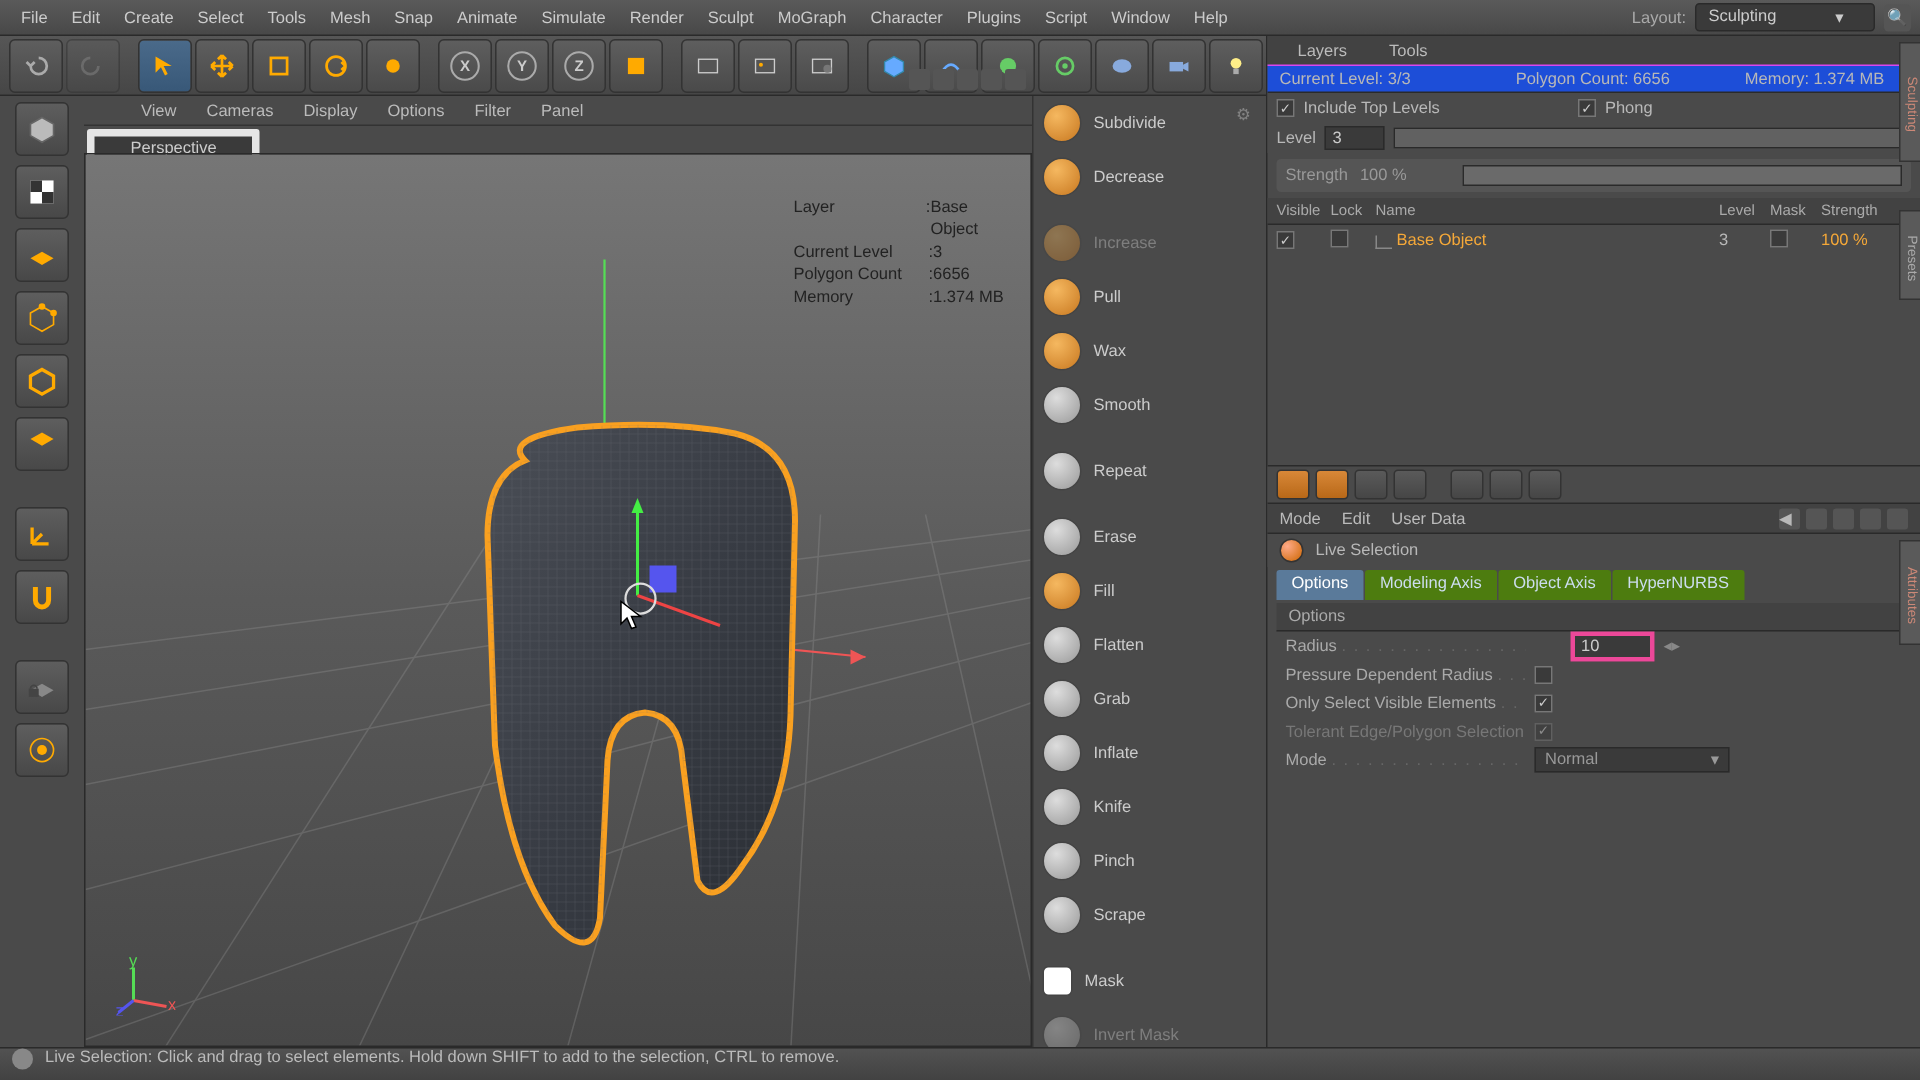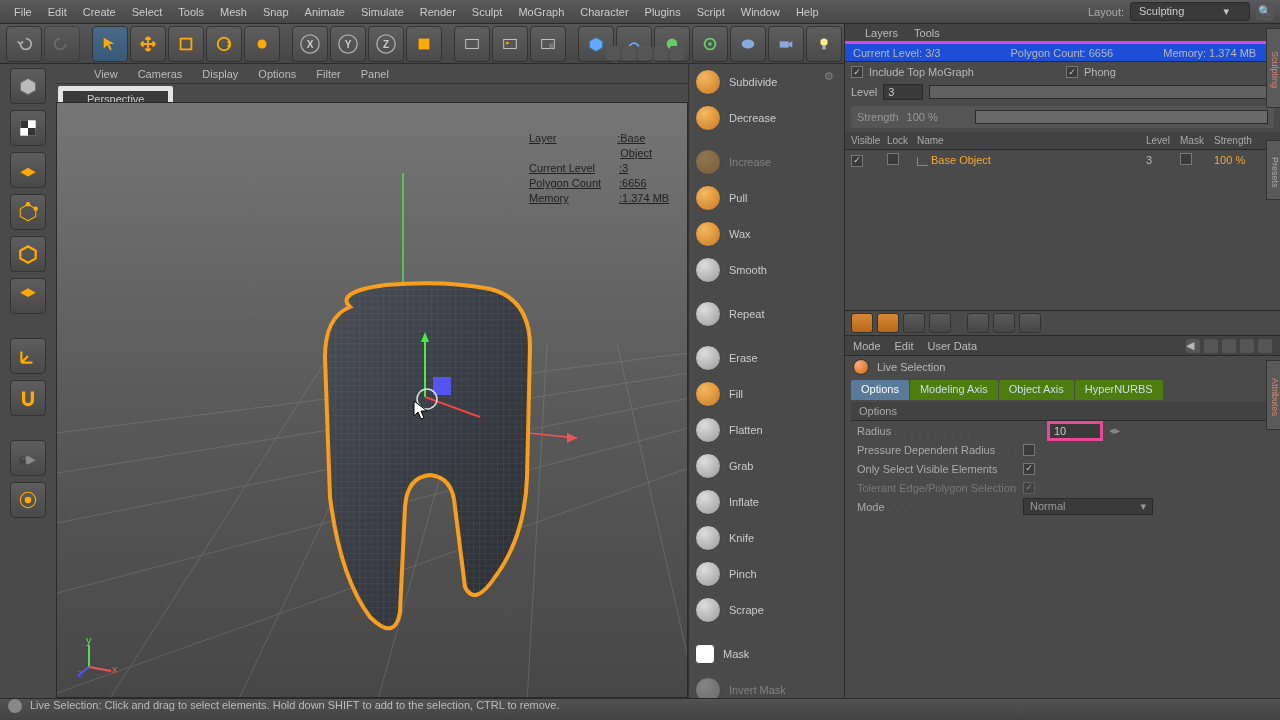--- a/index.html
+++ b/index.html
@@ -23,40 +23,40 @@
 
 .viewport-wrap { position: absolute; left: 56px; top: 64px; width: 632px; bottom: 22px; display:flex; flex-direction:column; }
 .view-menubar { height: 20px; background: #4a4a4a; display: flex; align-items: center; padding-left: 30px; gap: 4px; border-bottom: 1px solid #333;}
 .view-menubar .vm { padding: 2px 8px; color: #bbb; cursor:pointer; }
 .view-title { background: #3a3a3a; border: 5px solid #e5e5e5; padding: 2px 24px; margin: 2px 0 0 2px; display:inline-block; color:#ccc; border-radius:2px;}
 .viewport { flex:1; background: linear-gradient(#767676 0%, #5a5a5a 50%, #474747 100%); border: 1px solid #2a2a2a; position: relative; overflow:hidden;}
 .view-icons { position:absolute; right:4px; top:-18px; display:flex; gap:2px;}
 .view-icons .vi { width:14px;height:14px; background:#555; border-radius:2px;}
 
 .overlay-info { position:absolute; right:8px; top:28px; color:#222; font-size:11px; line-height:15px; text-align:left; width:150px;}
-.overlay-info .row { display:flex;text-decoration:underline;}
+.overlay-info .row { display:flex;}
 .overlay-info .lab { width:90px;}
 .overlay-info .val { }
 
 .tooth { position:absolute; left:248px; top:174px; width:240px; height:370px; }
 .tooth svg { width:100%; height:100%; }
 
 .axis-widget { position:absolute; left:20px; bottom:20px; width:40px; height:40px; }
 
 .sculpt-panel { position:absolute; left:688px; top:64px; width:156px; bottom:22px; background:#4a4a4a; border-left:1px solid #333; overflow:hidden;}
 .sp-item { display:flex; align-items:center; height:36px; padding:0 6px; gap:8px; cursor:pointer;}
 .sp-item.disabled { opacity:0.4; }
 .sp-icon { width:26px; height:26px; border-radius:14px; background: radial-gradient(circle at 35% 30%, #f5b860, #c87820); border:1px solid #444; flex-shrink:0; position:relative;}
 .sp-icon.gray { background: radial-gradient(circle at 35% 30%, #ddd, #999); }
 .sp-icon.sq { border-radius:4px; background:#fff; width:20px;height:20px;}
 .sp-gear { position:absolute; right:6px; top:6px; width:14px;height:14px; opacity:0.5;}
 .sp-label { color:#ccc; }
 
 .right-panel { position:absolute; left:844px; top:24px; right:0; bottom:22px; background:#4a4a4a; border-left:1px solid #2a2a2a; display:flex; flex-direction:column;}
-.rp-tabs { height:20px; display:flex; align-items:center; background:#424242; border-bottom:3px solid #d946ef; padding-left:20px; gap:16px;}
+.rp-tabs { height:20px; display:flex; align-items:center; background:#424242; border-bottom:1px solid #d946ef; padding-left:20px; gap:28px;}
 .rp-tabs .tab { color:#bbb; cursor:pointer; padding:3px 0;}
 .rp-stats { height:18px; background:#1d4ed8; display:flex; align-items:center; padding:0 8px; gap:20px; font-size:10px; border-bottom:1px solid #2a2a2a;}
 .rp-row { display:flex; align-items:center; height:20px; padding:0 6px; gap:6px; background:#4a4a4a;}
 .chk { width:12px;height:12px; border:1px solid #777; background:#3a3a3a; display:inline-flex; align-items:center; justify-content:center;}
 .chk.on::after { content:"✓"; font-size:9px; color:#ccc; line-height:1;}
 .level-input { width:40px; background:#3a3a3a; border:1px solid #2a2a2a; color:#ccc; padding:1px 4px;}
 .slider { flex:1; height:14px; background:#616161; border:1px solid #2a2a2a; position:relative;}
 .slider-fill { position:absolute; left:0;top:0;bottom:0; background:#616161;}
 .strength-row { display:flex; align-items:center; height:22px; padding:0 6px; gap:8px; background:#555; margin:4px 6px; border-radius:3px;}
 .strength-row .sval { width:60px; color:#999;}
@@ -497,21 +497,21 @@
     <span class="tab">Layers</span>
     <span class="tab">Tools</span>
   </div>
   <div class="rp-stats">
     <span><span>Current Level:</span> <span>3/3</span></span>
     <span style="margin-left:50px"><span>Polygon Count:</span> <span>6656</span></span>
     <span style="margin-left:30px"><span>Memory:</span> <span>1.374 MB</span></span>
   </div>
   <div class="rp-row">
     <span class="chk on"></span>
-    <span>Include Top MoGraph</span>
+    <span>Include Top Levels</span>
     <span style="width:80px"></span>
     <span class="chk on"></span>
     <span>Phong</span>
   </div>
   <div class="rp-row">
     <span>Level</span>
     <input class="level-input" value="3" style="">
     <div class="slider">
         <div class="slider-fill" style="width:100%"></div>
       </div>

